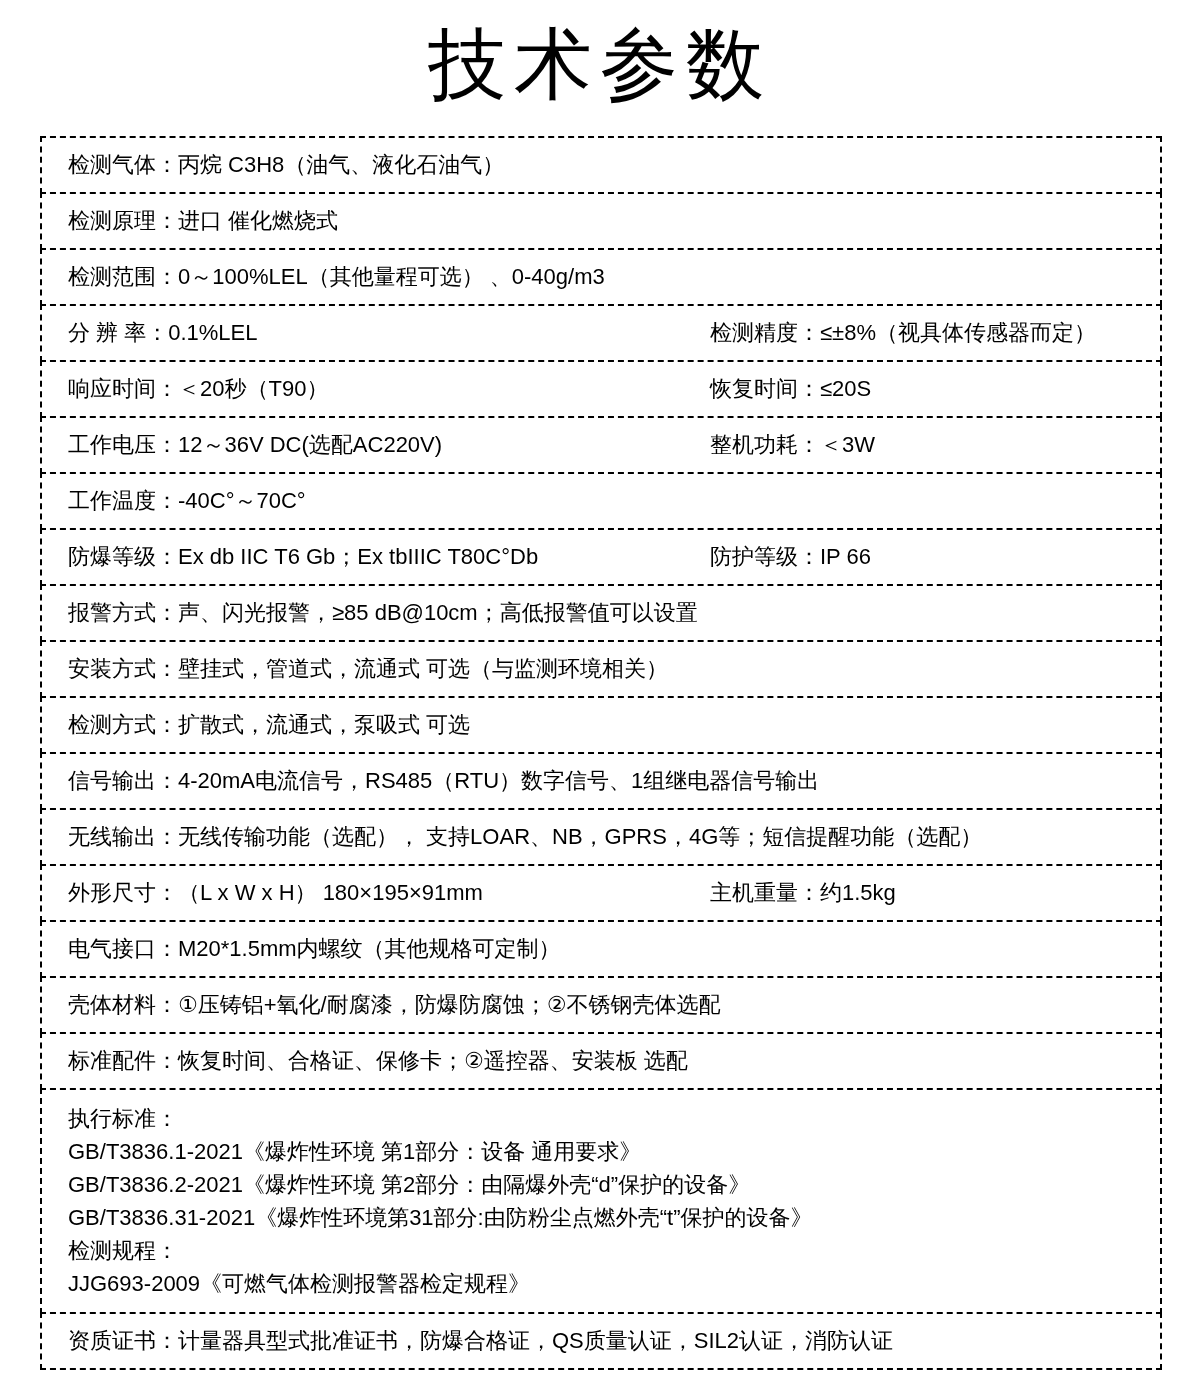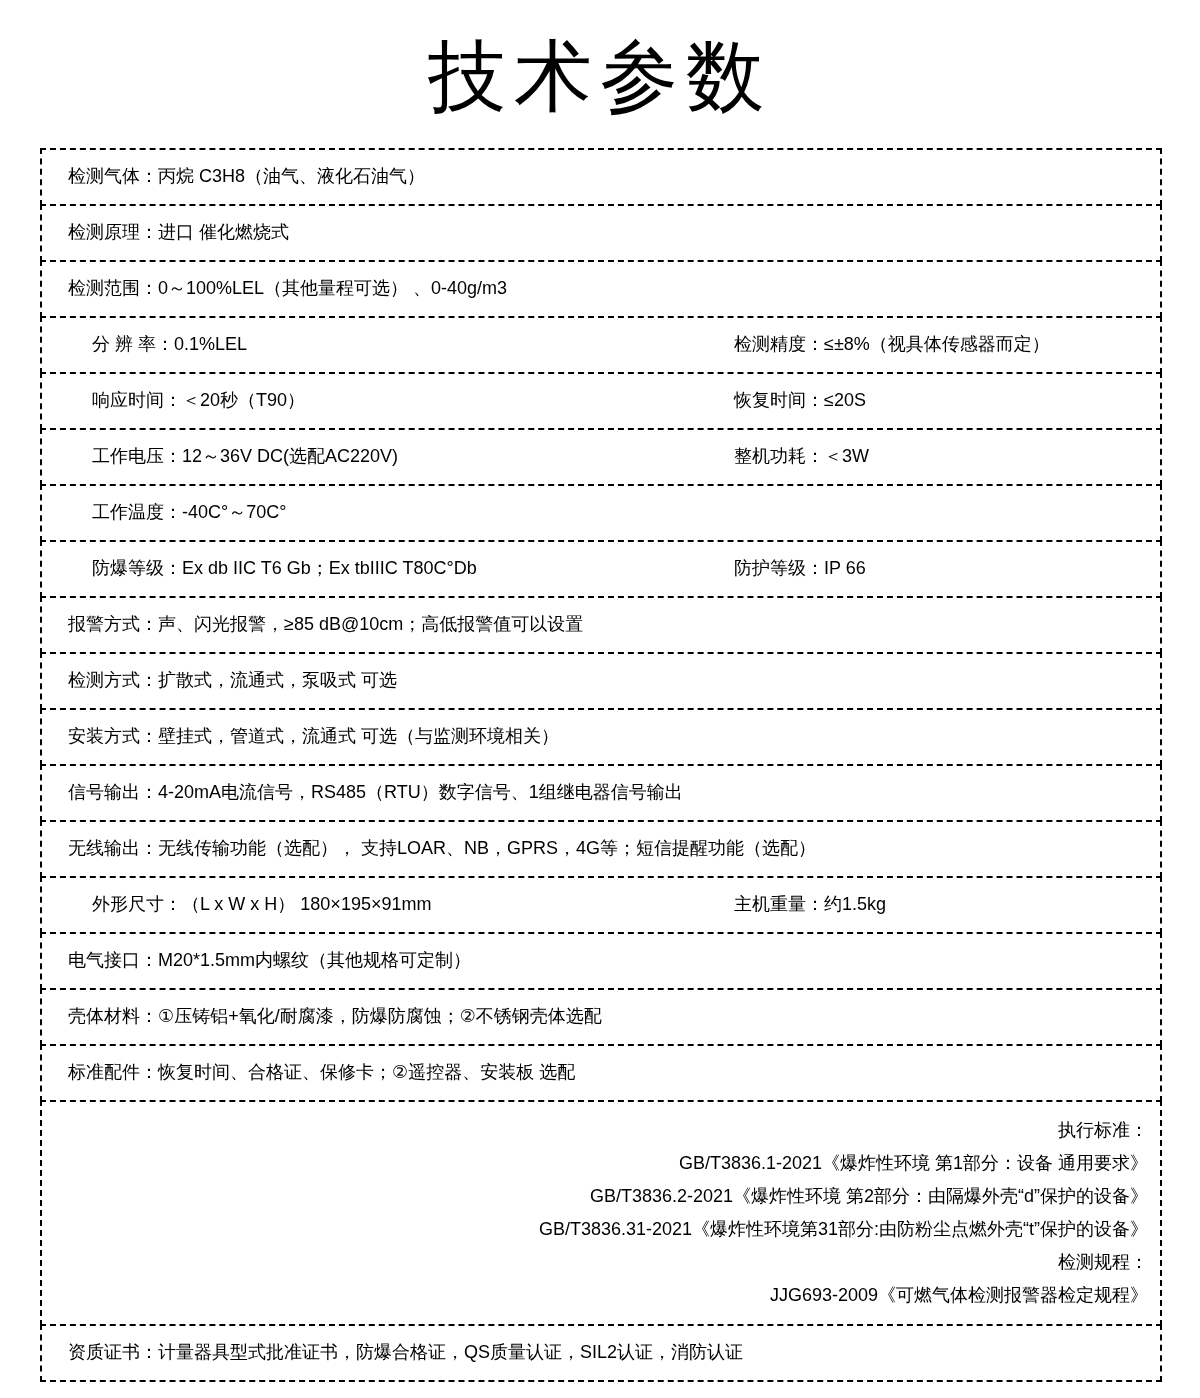--- a/index.html
+++ b/index.html
@@ -9,21 +9,21 @@
   }
   body {
     width: 1200px;
     height: 1398px;
     font-family: "Liberation Sans", "DejaVu Sans", sans-serif;
     color: #000000;
     overflow: hidden;
   }
   .page-title {
     margin: 0;
-    padding-top: 28px;
+    padding-top: 16px;
     height: 108px;
     line-height: 96px;
     text-align: center;
     font-size: 78px;
     font-weight: 500;
     letter-spacing: 8px;
     color: #000000;
   }
   .spec-table {
     width: 1122px;
@@ -32,37 +32,36 @@
   }
   .spec-row {
     box-sizing: border-box;
     border: 2px dashed #000000;
     margin-top: -2px;
     min-height: 58px;
     display: flex;
     align-items: center;
     padding-left: 26px;
     padding-right: 12px;
-    font-size: 18px;
+    font-size: 22px;
     line-height: 1.3;
     background: #ffffff;
   }
   .spec-row:first-child { margin-top: 0; }
   .spec-row.multi {
     display: block;
     padding-top: 12px;
     padding-bottom: 12px;
-    text-align: right;
   }
   .spec-line {
     line-height: 33px;
     white-space: nowrap;
   }
   .cell { white-space: nowrap; }
-  .cell.left  { flex: 0 0 642px; margin-left: 24px; }
+  .cell.left  { flex: 0 0 642px; }
   .cell.right { flex: 1 1 auto; }
   .cell.full  { flex: 1 1 auto; }
 </style>
 </head>
 <body>
 
 <h1 class="page-title">技术参数</h1>
 
 <div class="spec-table">
     <div class="spec-row">
@@ -90,24 +89,24 @@
       <div class="cell left">工作温度：-40C°～70C°</div>
     </div>
     <div class="spec-row">
       <div class="cell left">防爆等级：Ex db IIC T6 Gb；Ex tbIIIC T80C°Db</div>
       <div class="cell right">防护等级：IP 66</div>
     </div>
     <div class="spec-row">
       <div class="cell full">报警方式：声、闪光报警，≥85 dB@10cm；高低报警值可以设置</div>
     </div>
     <div class="spec-row">
-      <div class="cell full">检测方式：扩散式，流通式，泵吸式 可选</div>
+      <div class="cell full">安装方式：壁挂式，管道式，流通式 可选（与监测环境相关）</div>
     </div>
     <div class="spec-row">
-      <div class="cell full">安装方式：壁挂式，管道式，流通式 可选（与监测环境相关）</div>
+      <div class="cell full">检测方式：扩散式，流通式，泵吸式 可选</div>
     </div>
     <div class="spec-row">
       <div class="cell full">信号输出：4-20mA电流信号，RS485（RTU）数字信号、1组继电器信号输出</div>
     </div>
     <div class="spec-row">
       <div class="cell full">无线输出：无线传输功能（选配）， 支持LOAR、NB，GPRS，4G等；短信提醒功能（选配）</div>
     </div>
     <div class="spec-row">
       <div class="cell left">外形尺寸：（L x W x H） 180×195×91mm</div>
       <div class="cell right">主机重量：约1.5kg</div>

